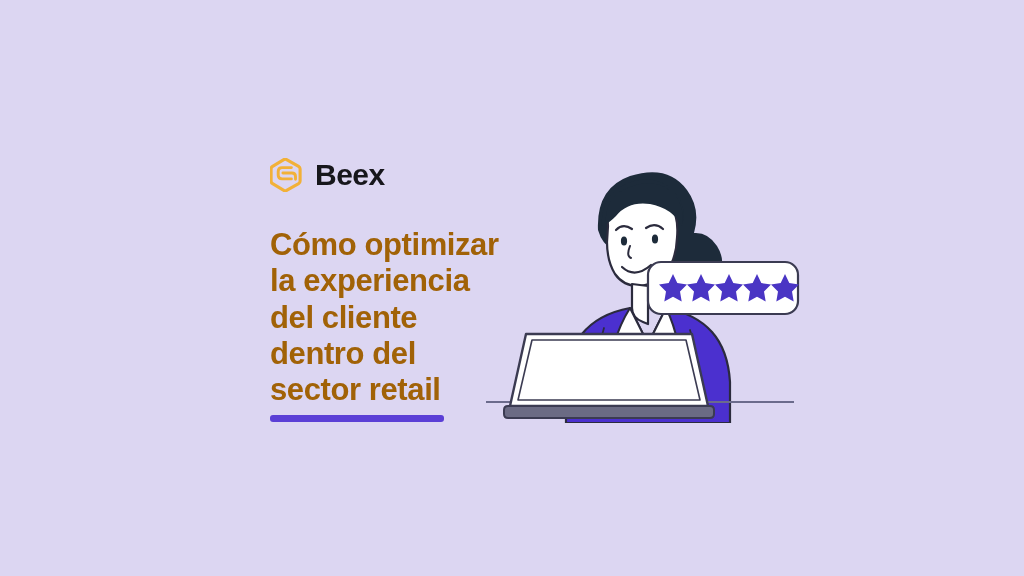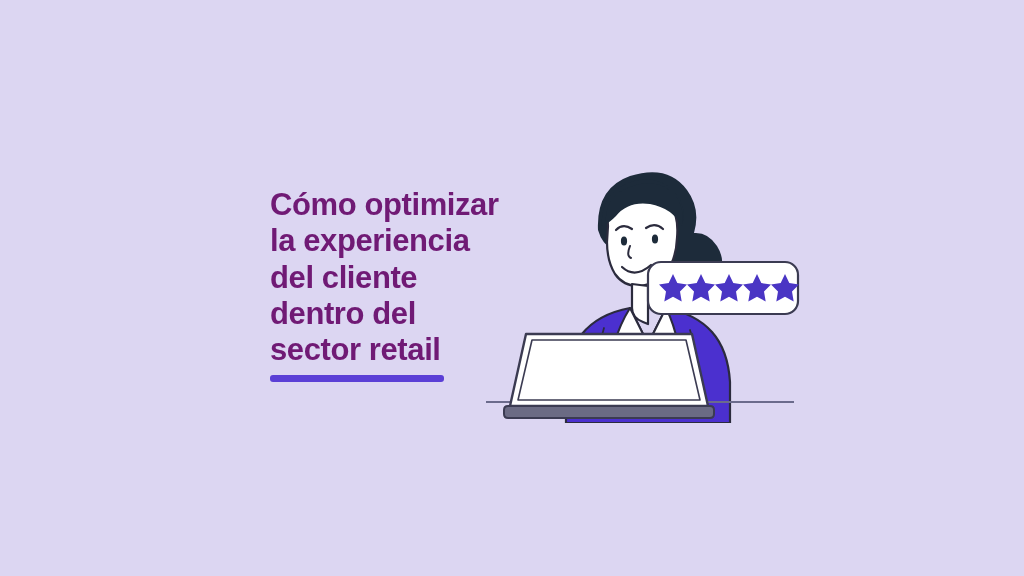--- a/index.html
+++ b/index.html
@@ -38,21 +38,21 @@
     color:#17171c;
     letter-spacing:-0.5px;
     line-height:1;
   }
 
   .headline {
     margin-top:32px;
     font-size:31px;
     font-weight:bold;
     line-height:1.17;
-    color:#701a75;
+    color:#a16207;
     letter-spacing:-0.4px;
     white-space:pre-line;
   }
 
   .headline-underline {
     margin-top:7px;
     width:174px;
     height:7px;
     border-radius:3px;
     background:#5b3fd6;
@@ -68,20 +68,28 @@
   }
   .illustration svg { display:block; width:100%; height:100%; }
 </style>
 </head>
 <body>
 
 <div class="canvas">
 
   <div class="content-block">
 
+    <div class="brand">
+      <svg class="brand-mark" viewBox="0 0 34 34">
+        <path d="M16.6 1.6 L28.6 8.3 Q30.1 9.2 30.1 10.9 L30.1 23.1 Q30.1 24.8 28.6 25.7 L16.6 32.4 Q15.2 33.2 13.8 32.4 L2.6 25.7 Q1.1 24.8 1.1 23.1 L1.1 10.9 Q1.1 9.2 2.6 8.3 L13.8 1.6 Q15.2 0.8 16.6 1.6 Z" fill="none" stroke="#f2b138" stroke-width="3.1" stroke-linejoin="round"></path>
+        <path d="M21.4 9.6 L12.1 9.6 Q8.2 9.6 8.2 13.6 L8.2 17.3 Q8.2 20.9 12.1 20.9 L21.4 20.9" fill="none" stroke="#f2b138" stroke-width="2.9" stroke-linecap="round" stroke-linejoin="round"></path>
+        <path d="M12.9 15.0 L21.9 15.0 Q25.5 15.0 25.5 18.6 L25.5 21.3" fill="none" stroke="#f2b138" stroke-width="2.9" stroke-linecap="round" stroke-linejoin="round"></path>
+      </svg>
+      <span class="brand-name">Beex</span>
+    </div>
 
     <h1 class="headline">Cómo optimizar
 la experiencia
 del cliente
 dentro del
 sector retail</h1>
     <div class="headline-underline"></div>
 
   </div>
 

